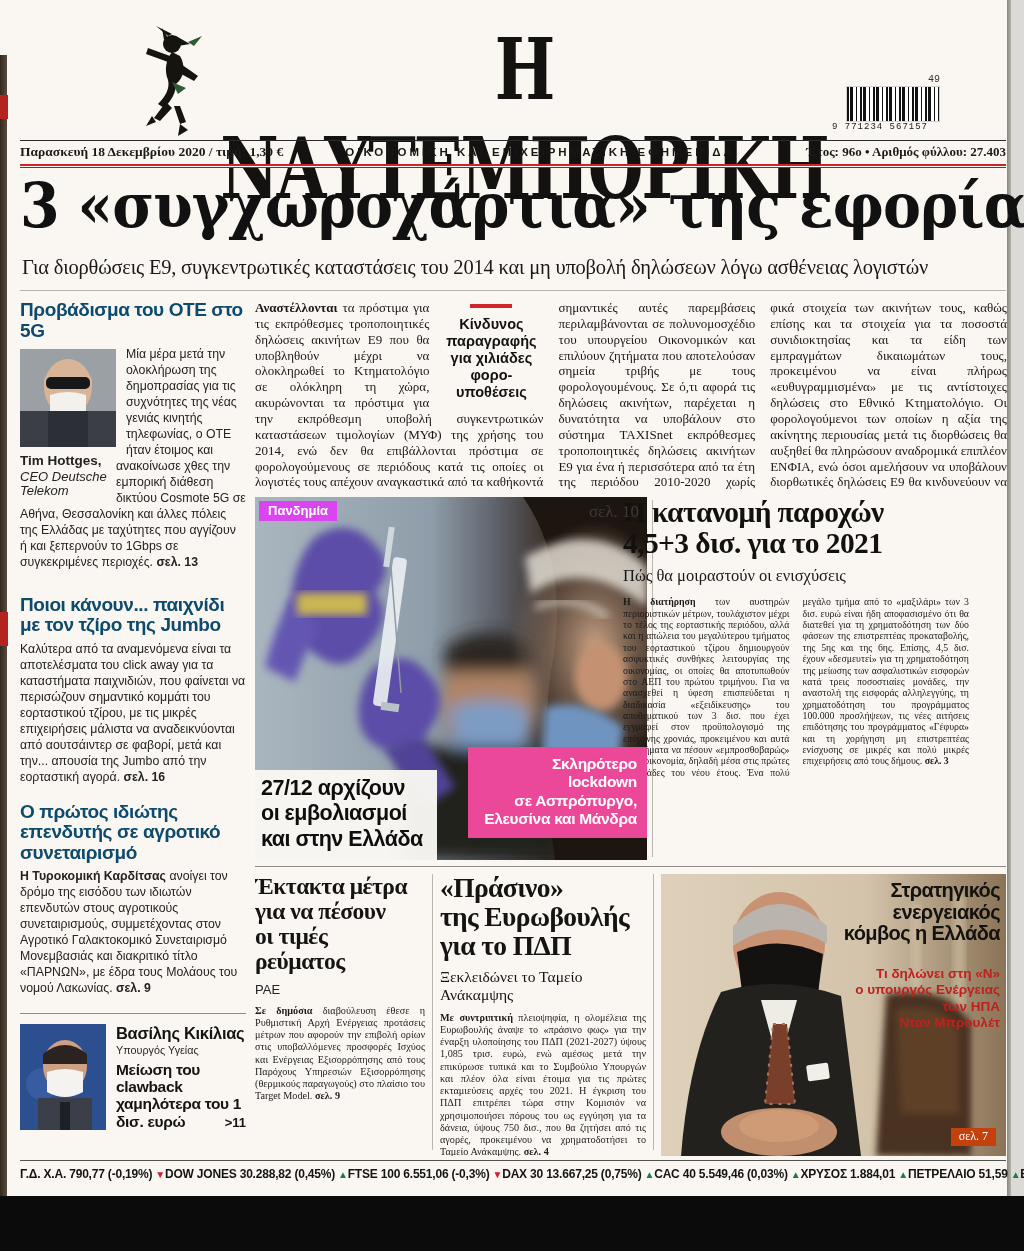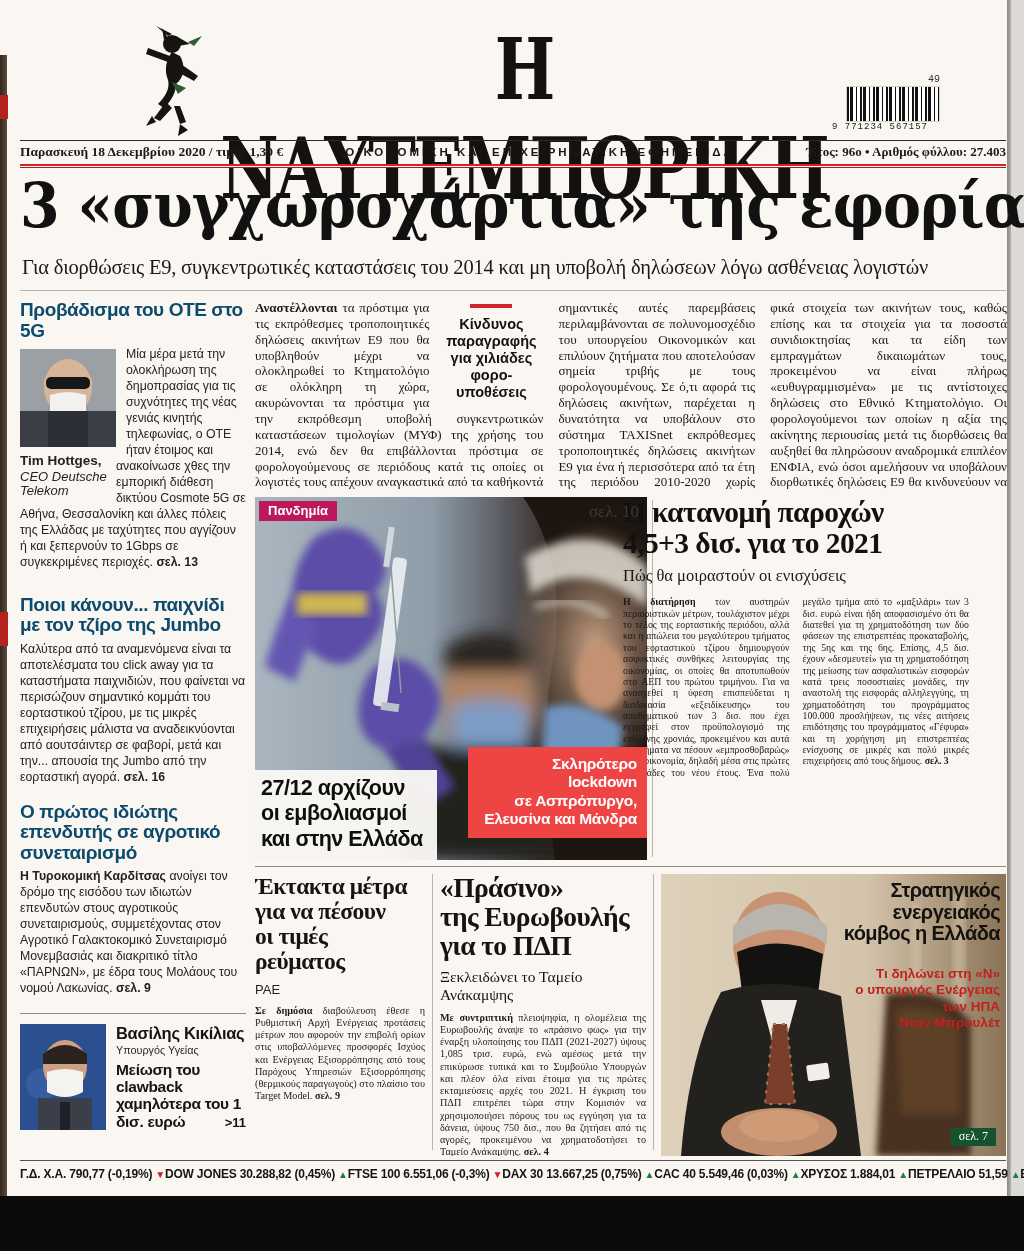--- a/index.html
+++ b/index.html
@@ -82,27 +82,27 @@
   .person{display:flex;gap:10px;min-height:108px;margin:6px 0;}
   .person-photo{width:86px;height:106px;flex:none;background:#b9b3aa;}
   .person-right{flex:1;position:relative;}
   .person-name{font-family:"Liberation Sans",sans-serif;font-weight:bold;font-size:16.5px;letter-spacing:-0.3px;}
   .person-role{font-family:"Liberation Sans",sans-serif;font-size:10.8px;line-height:1.15;color:#2a2928;margin:1px 0 4px 0;}
   .person-title{font-family:"Liberation Sans",sans-serif;font-weight:bold;font-size:15.5px;line-height:1.12;letter-spacing:-0.3px;}
   .person-ref{position:absolute;right:0;bottom:2px;font-family:"Liberation Sans",sans-serif;font-weight:bold;font-size:13px;}
 
   
   .photo-block{left:255px;top:497px;width:392px;height:363px;overflow:hidden;background:#8da0ac;}
-  .tag-pandemic{position:absolute;left:4px;top:4px;background:#be185d;color:#fff;
+  .tag-pandemic{position:absolute;left:4px;top:4px;background:#d946ef;color:#fff;
     font-family:"Liberation Sans",sans-serif;font-weight:bold;font-size:13px;padding:2px 9px 3px 9px;z-index:3;}
   .photo-pageref{position:absolute;right:8px;top:5px;font-size:17px;color:#3c3a38;z-index:3;}
   .cap-left{position:absolute;left:0;bottom:0;background:rgba(250,248,244,0.96);color:#0f0e0d;
     font-family:"Liberation Sans",sans-serif;font-weight:bold;font-size:21.5px;line-height:1.18;
     padding:6px 14px 8px 6px;z-index:3;letter-spacing:-0.5px;}
-  .cap-right{position:absolute;right:0;bottom:22px;background:#ef4444;color:#fff;text-align:right;
+  .cap-right{position:absolute;right:0;bottom:22px;background:#ec4899;color:#fff;text-align:right;
     font-family:"Liberation Sans",sans-serif;font-weight:bold;font-size:15.5px;line-height:1.2;
     padding:8px 10px 9px 16px;z-index:3;letter-spacing:-0.3px;}
 
   
   .alloc{left:623px;top:497px;width:346px;height:363px;overflow:hidden;}
   .alloc-divider{left:652px;top:500px;width:1px;height:357px;background:#b9b5ae;}
   .alloc-head{font-family:"Liberation Serif",serif;font-weight:bold;font-size:29.5px;line-height:1.04;letter-spacing:-0.6px;color:#121110;}
   .alloc-sub{font-size:16.5px;margin:8px 0 10px 0;color:#1a1918;}
   .alloc-body{column-count:2;column-gap:13px;font-size:9.8px;line-height:1.16;text-align:justify;color:#1c1b1a;}
 
@@ -117,21 +117,21 @@
   .bcol-body{font-size:10.2px;line-height:1.2;text-align:justify;color:#1c1b1a;}
   .bcol2-head{font-family:"Liberation Serif",serif;font-weight:bold;font-size:27.5px;line-height:1.05;letter-spacing:-0.6px;}
   .bcol2-sub{font-size:15.5px;margin:7px 0 8px 0;}
 
   
   .energy{left:661px;top:874px;width:345px;height:282px;overflow:hidden;background:#d3c4ae;}
   .energy-head{position:absolute;right:6px;top:6px;text-align:right;z-index:3;
     font-family:"Liberation Sans",sans-serif;font-weight:bold;font-size:20px;line-height:1.08;color:#14120f;letter-spacing:-0.6px;}
   .energy-deck{position:absolute;right:6px;top:92px;text-align:right;z-index:3;
     font-family:"Liberation Sans",sans-serif;font-weight:bold;font-size:13.5px;line-height:1.22;color:#c0201e;}
-  .energy-ref{position:absolute;right:10px;bottom:10px;z-index:3;background:#14532d;color:#fff;
+  .energy-ref{position:absolute;right:10px;bottom:10px;z-index:3;background:#c2410c;color:#fff;
     font-size:12px;padding:1px 8px 2px 8px;}
 
   
   .ticker{left:20px;top:1160px;width:986px;height:26px;border-top:1px solid #55524e;
     display:flex;align-items:center;justify-content:space-between;
     font-family:"Liberation Sans",sans-serif;font-weight:bold;font-size:12px;letter-spacing:-0.2px;color:#17161 5;}
   .tk{white-space:nowrap;}
   .tk .arrow{font-size:10px;margin-left:3px;}
   .tk .up{color:#1e7a46;}
   .tk .down{color:#cc2229;}

